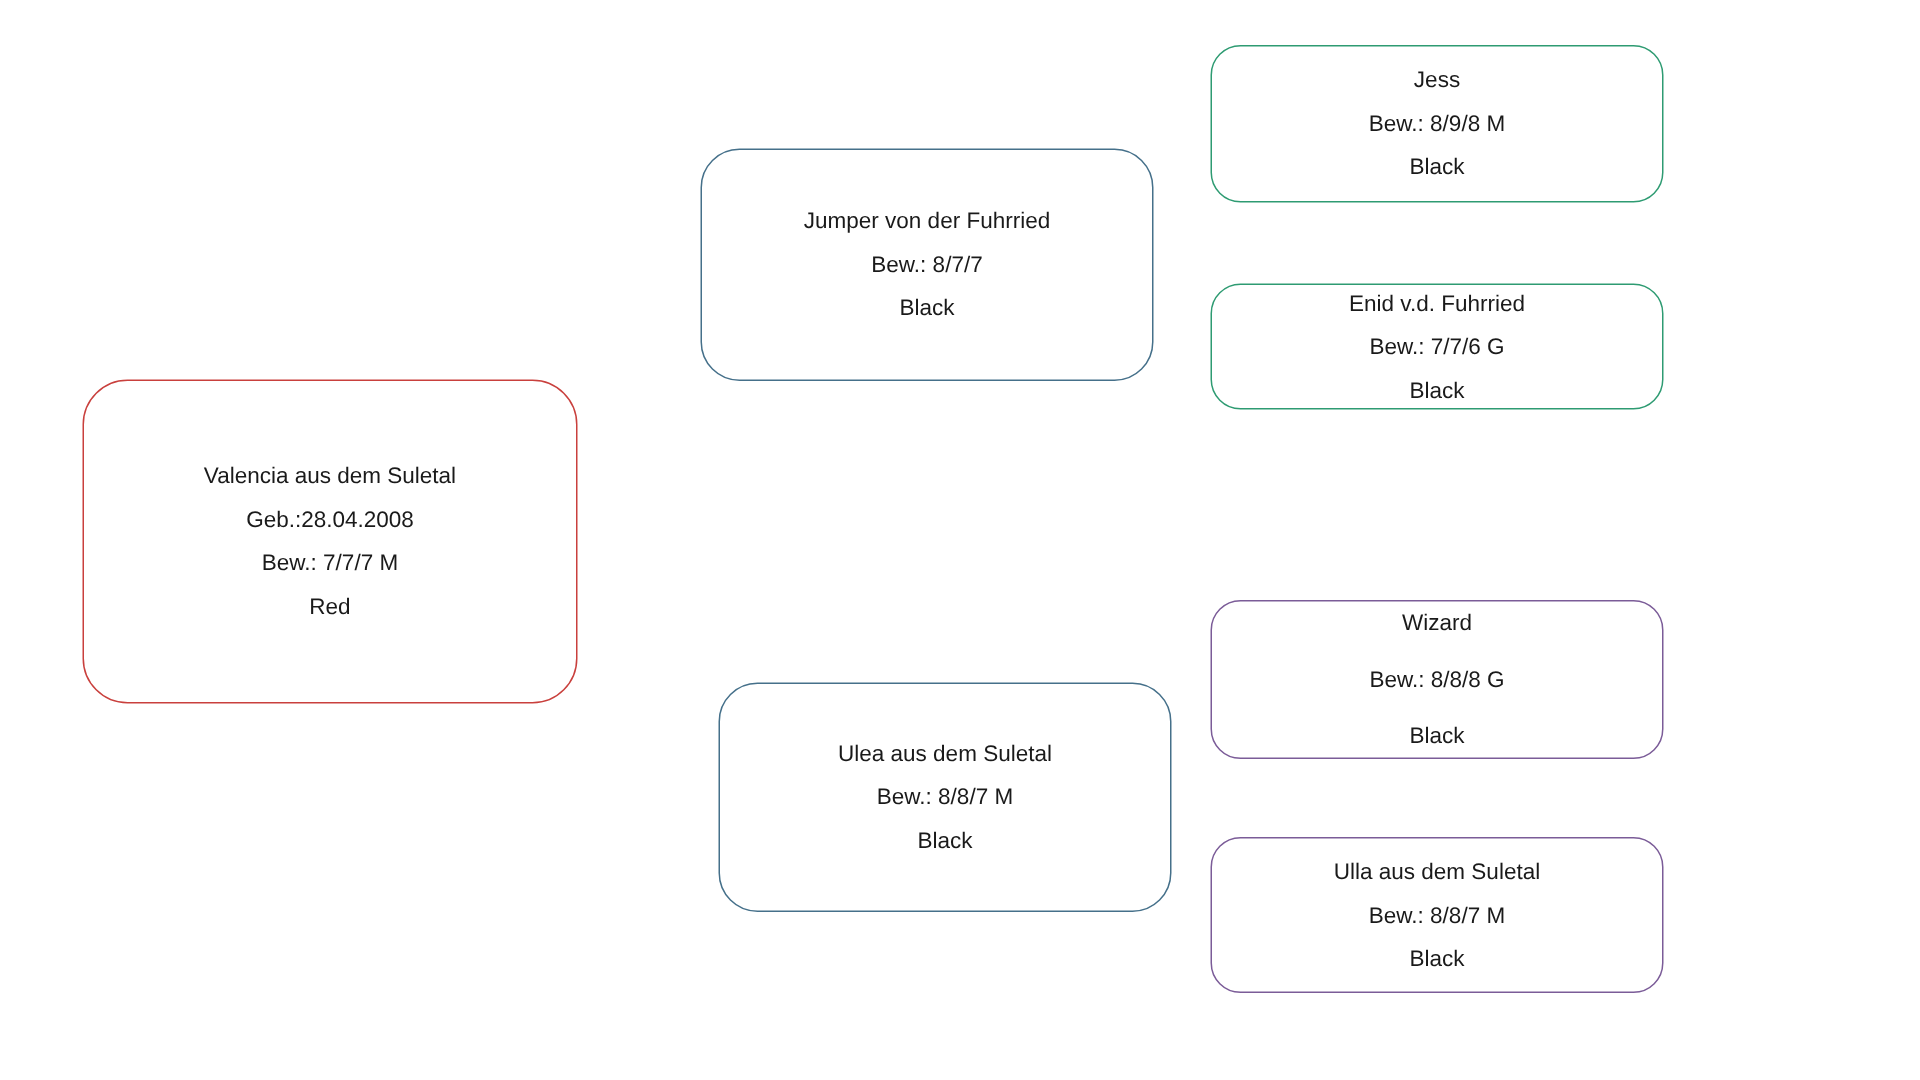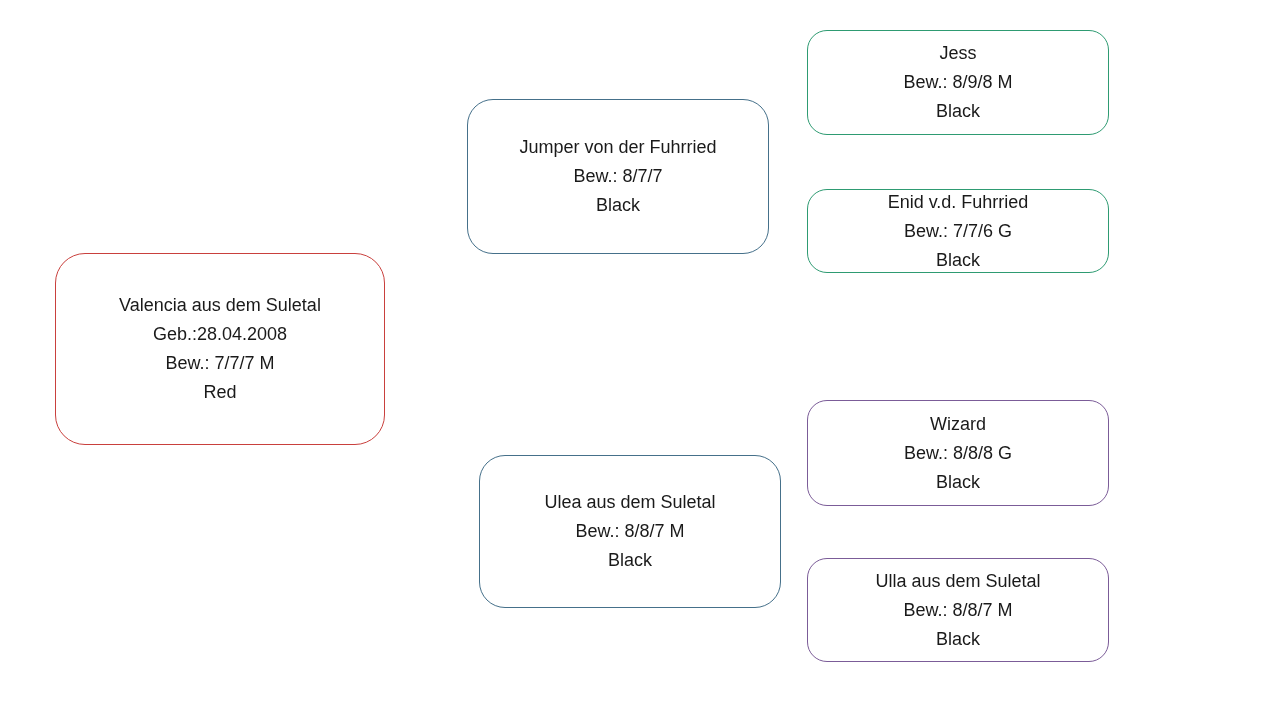--- a/index.html
+++ b/index.html
@@ -19,33 +19,33 @@
   .node {
     position: absolute;
     box-sizing: border-box;
     background: #ffffff;
     border: 1.5px solid #888;
     display: flex;
     flex-direction: column;
     align-items: center;
     justify-content: center;
     text-align: center;
-    font-size: 18px;
+    font-size: 15px;
     line-height: 29px;
   }
   .node .line {
     white-space: nowrap;
   }
   
-  .node-valencia { left: 55px;  top: 253px; width: 330px; height: 192px; border-radius: 30px; }
+  .node-valencia { left: 55px;  top: 253px; width: 330px; height: 216px; border-radius: 30px; }
   .node-jumper   { left: 435px; top: 99px;  width: 302px; height: 155px; border-radius: 26px; }
   .node-ulea     { left: 435px; top: 455px; width: 302px; height: 153px; border-radius: 26px; }
   .node-jess     { left: 807px; top: 30px;  width: 302px; height: 105px; border-radius: 20px; }
   .node-enid     { left: 807px; top: 189px; width: 302px; height: 84px; border-radius: 20px; }
-  .node-wizard   { left: 807px; top: 400px; width: 302px; height: 106px; border-radius: 20px; }
+  .node-wizard   { left: 807px; top: 400px; width: 302px; height: 106px; border-radius: 20px; justify-content: space-between; }
   .node-ulla     { left: 807px; top: 558px; width: 302px; height: 104px; border-radius: 20px; }
 </style>
 </head>
 <body>
 
 <div class="canvas">
 
   <div class="node node-valencia" style="border-color: rgb(201, 64, 61);">
     <div class="line">Valencia aus dem Suletal</div>
     <div class="line">Geb.:28.04.2008</div>

